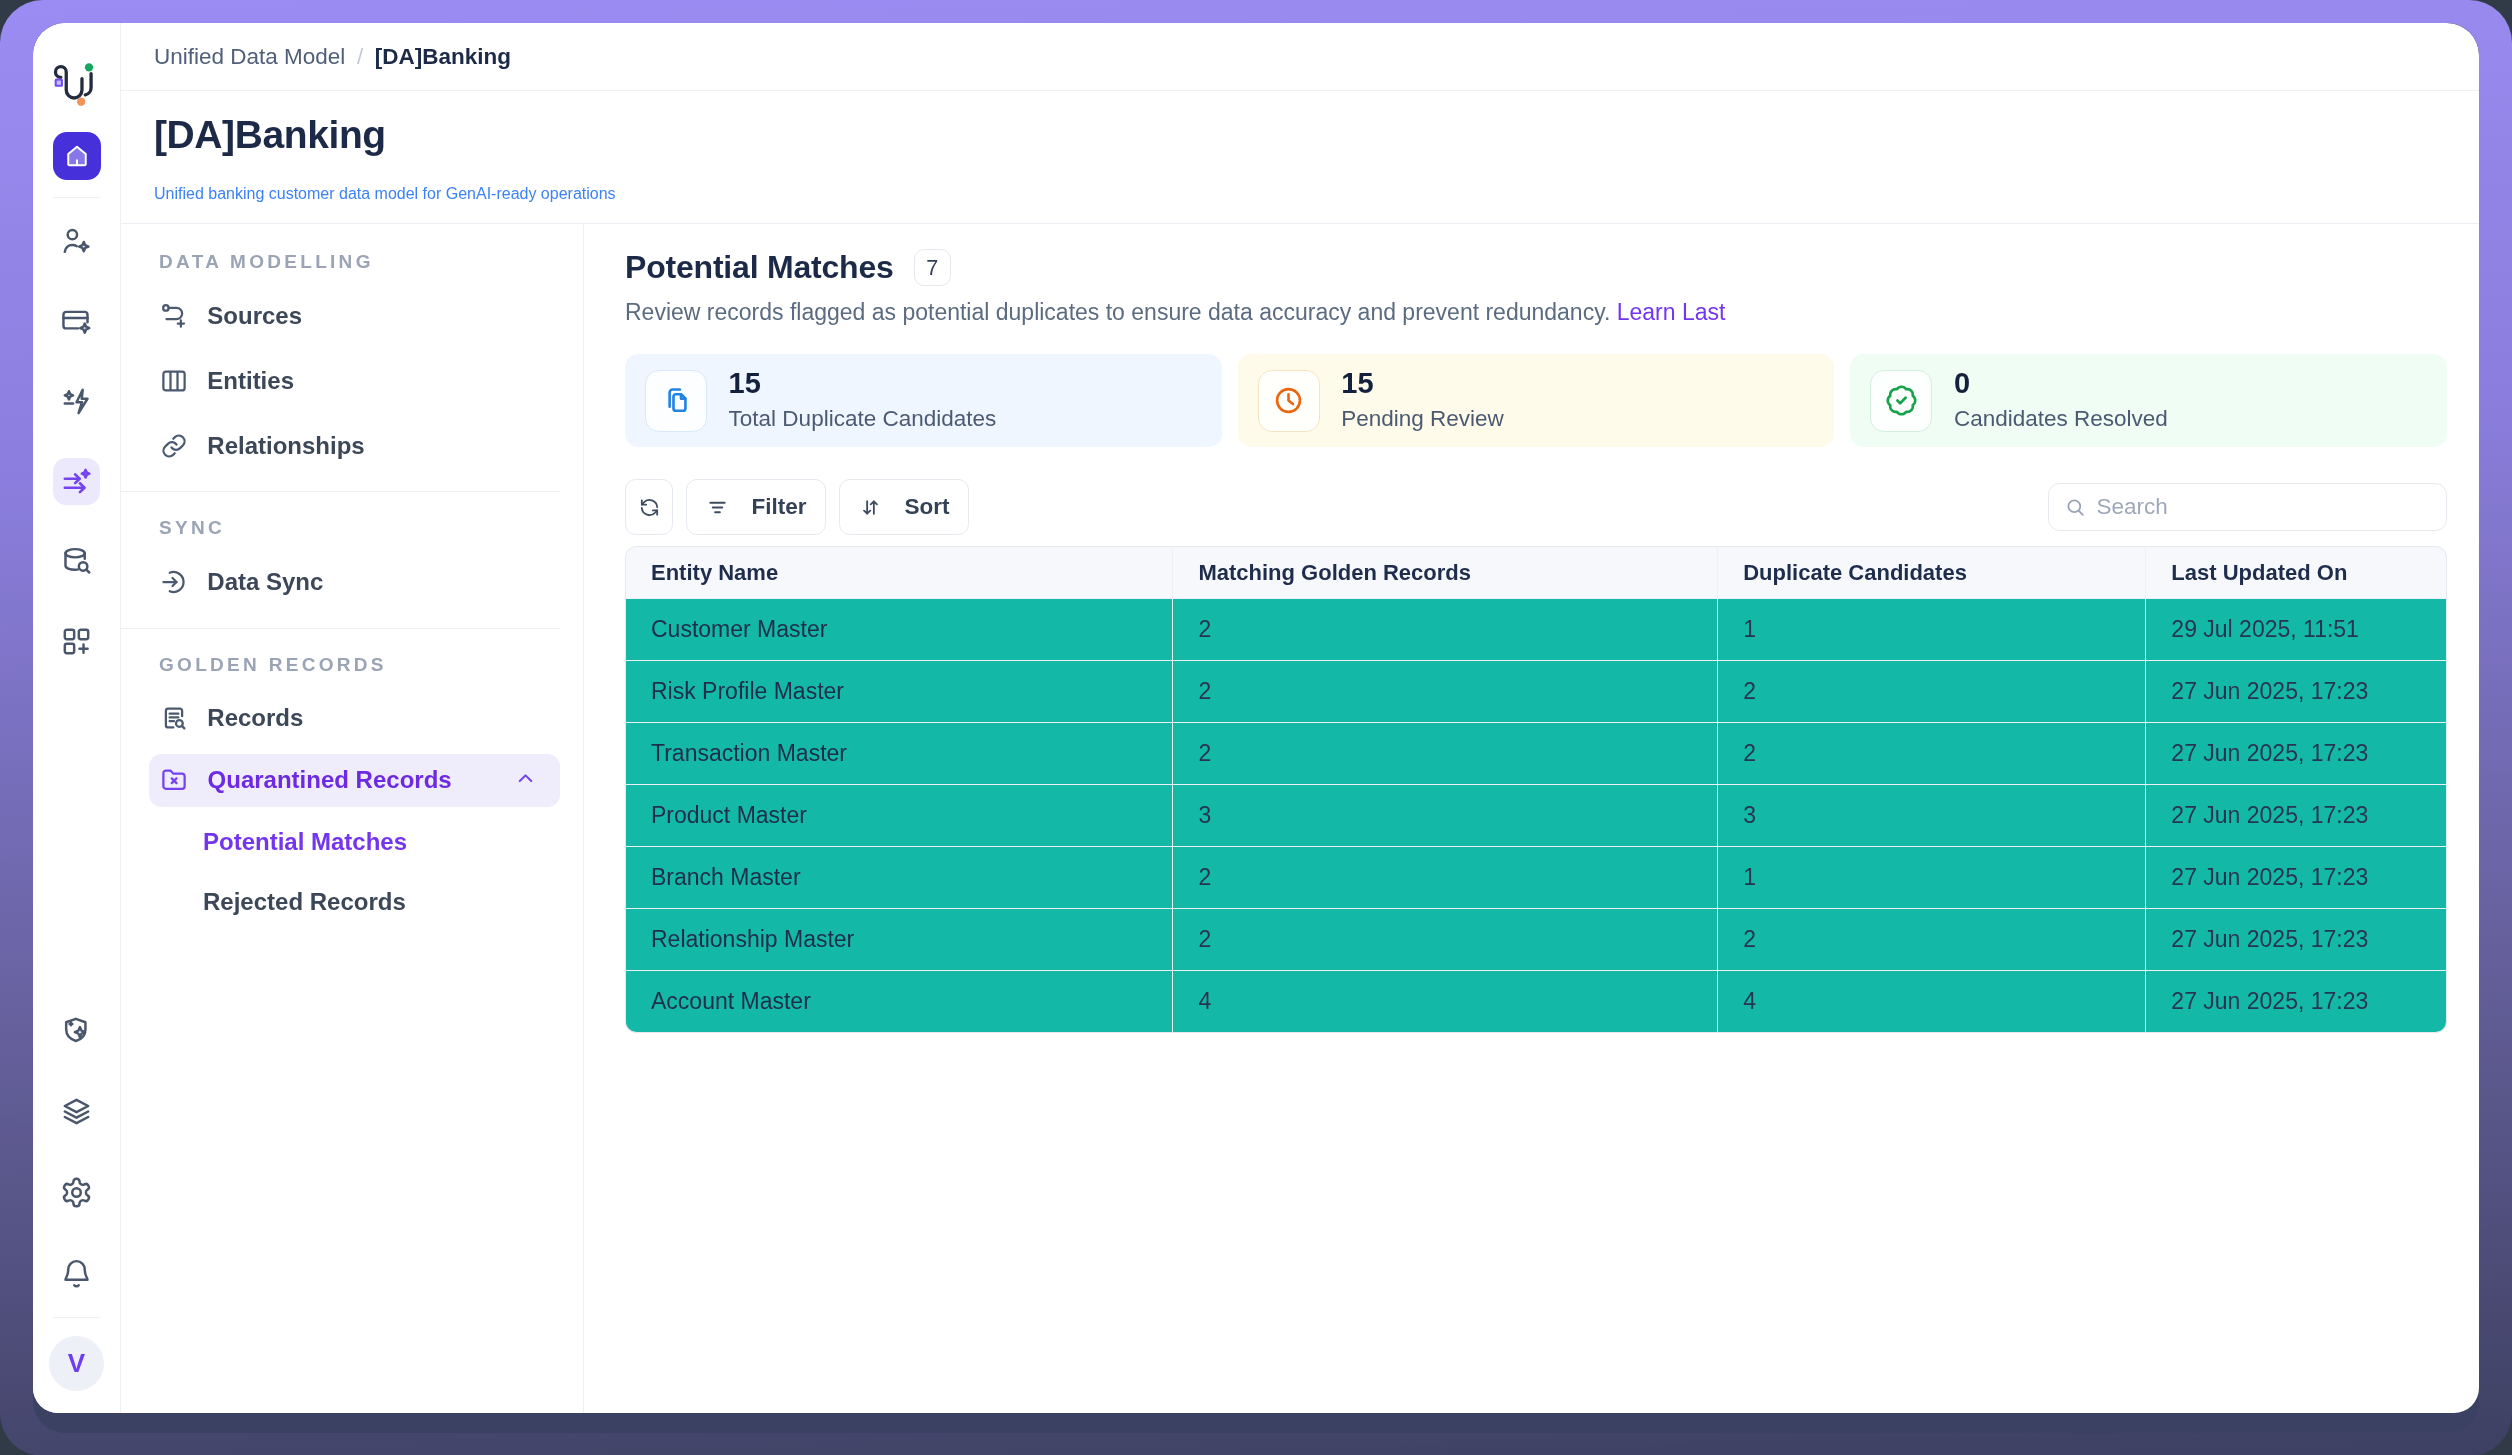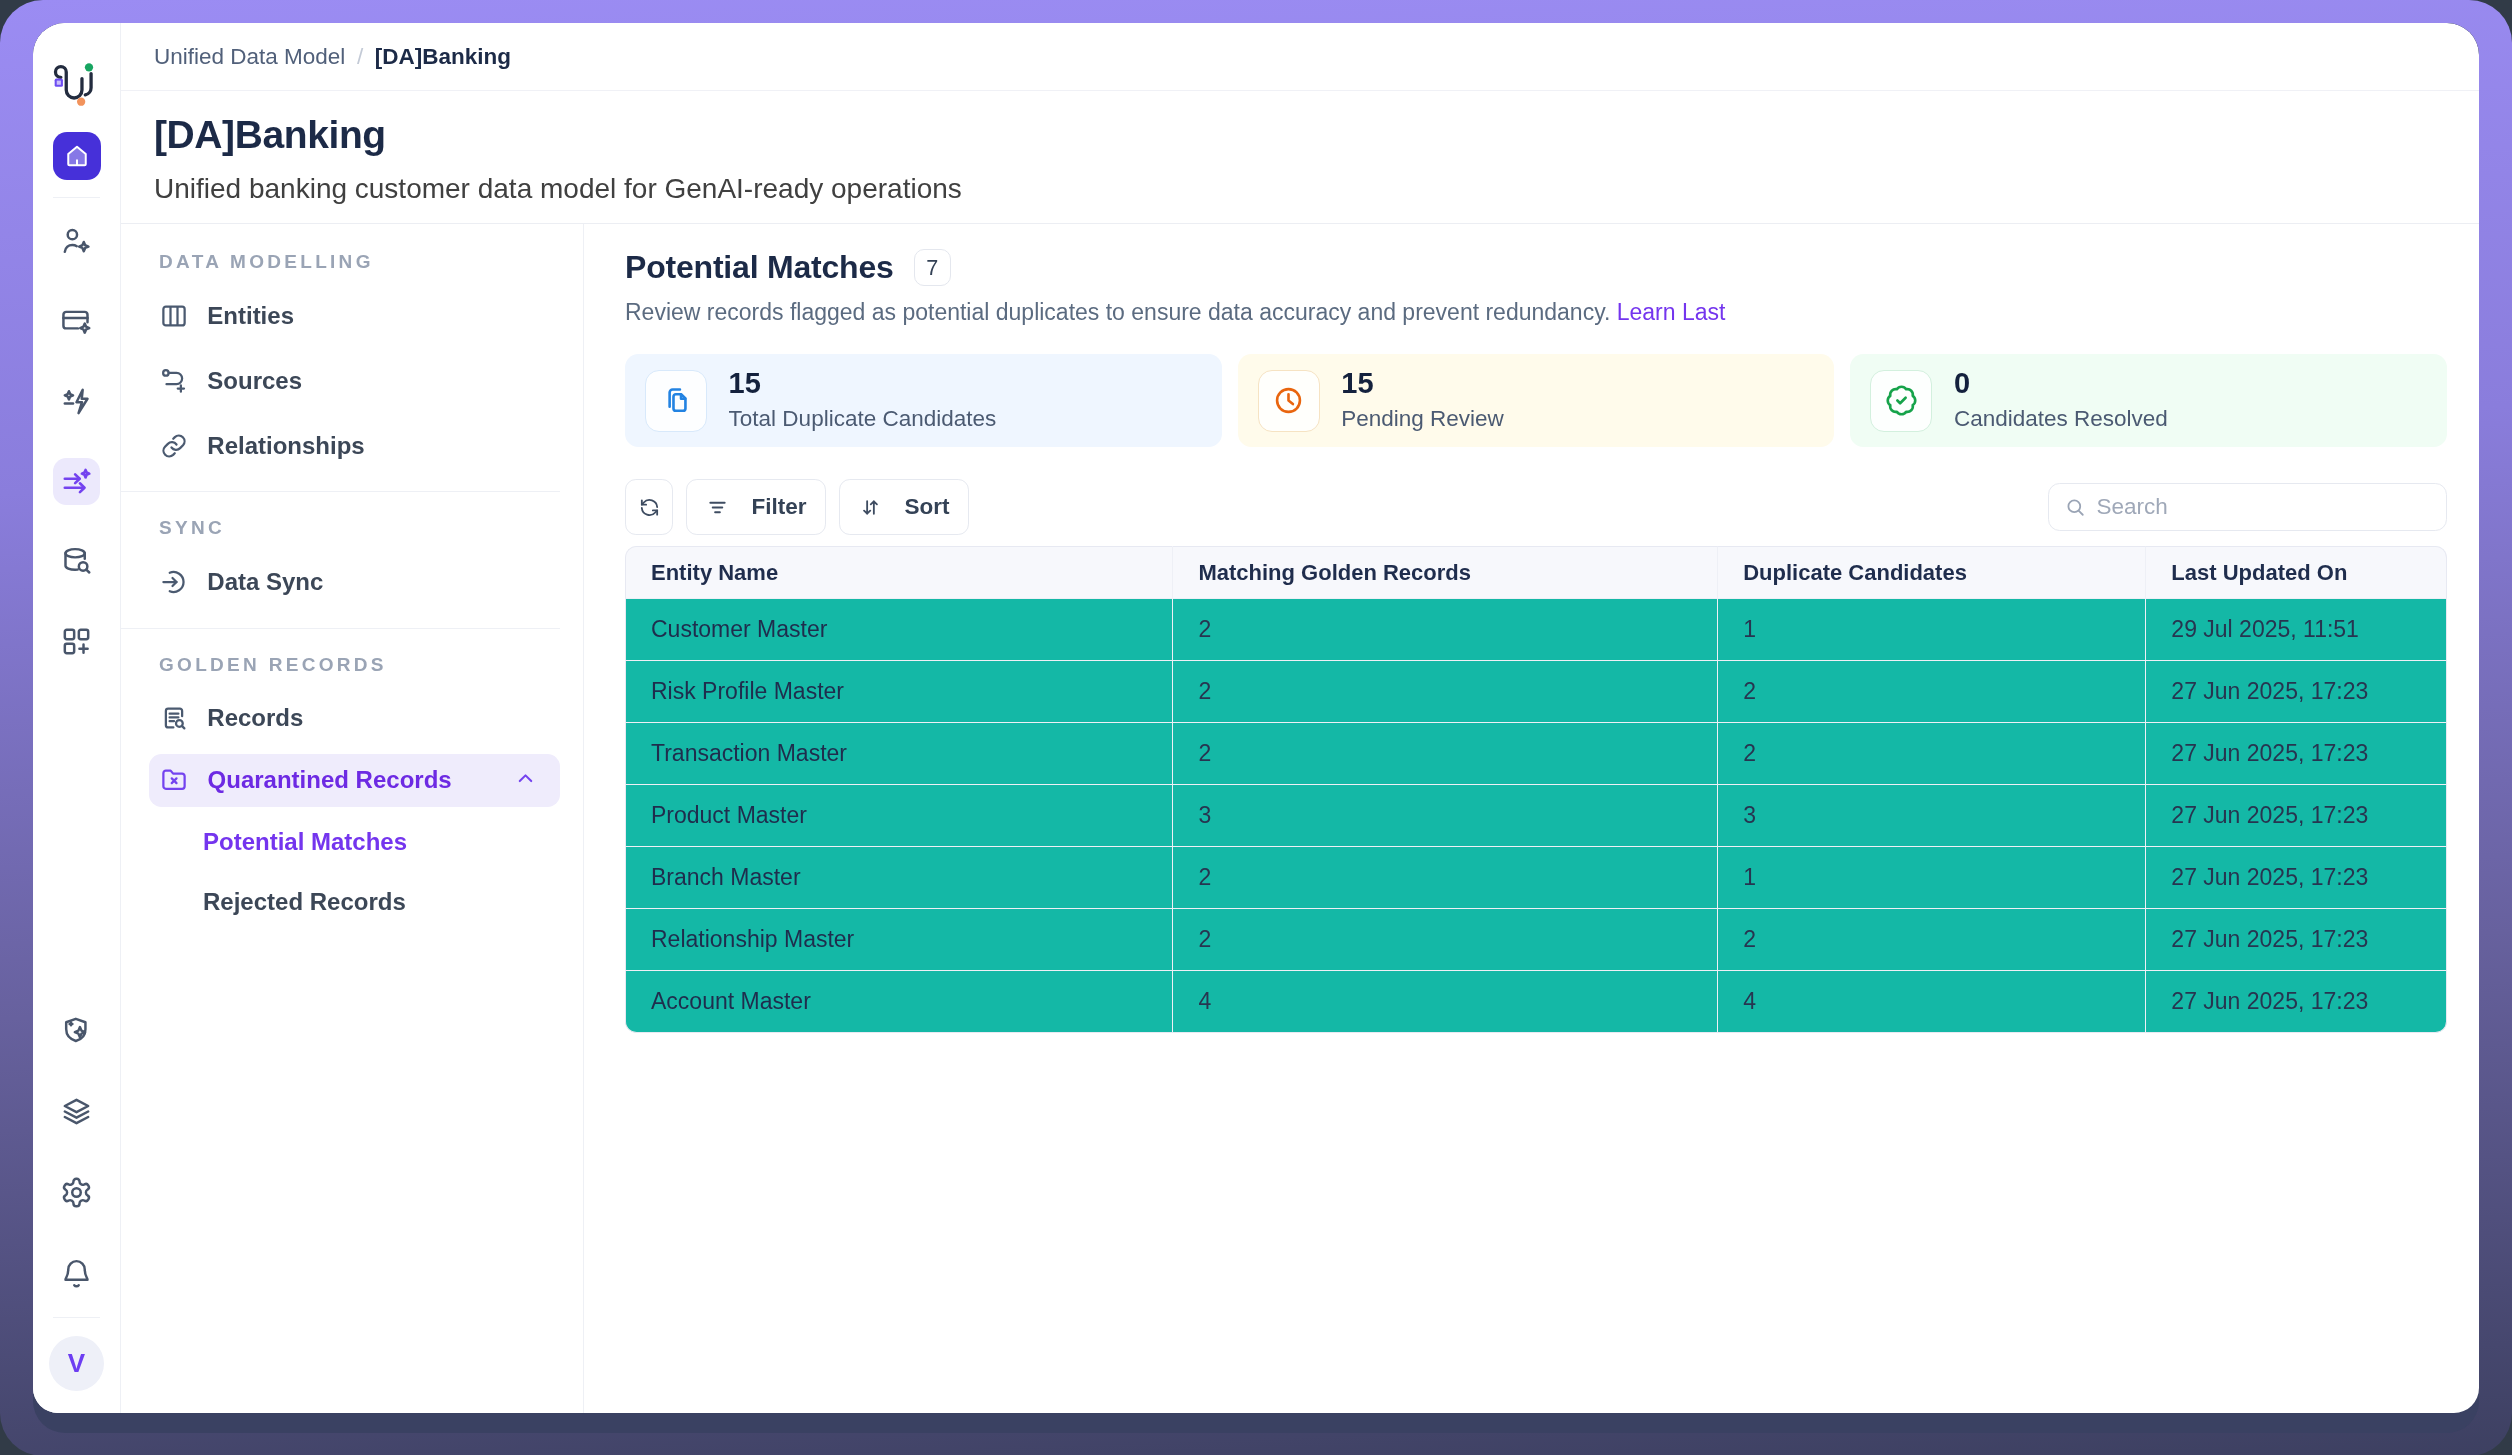--- a/index.html
+++ b/index.html
@@ -39,21 +39,21 @@
   
   .topbar { position:absolute; left:88px; right:0; top:0; height:68px;
     border-bottom:0.8px solid #f0f1f6; display:flex; align-items:center; padding-left:33px; }
   .crumb-root { font-size:22.5px; color:#51607a; cursor:pointer; }
   .crumb-sep { font-size:22.5px; color:#c3cad6; margin:0 11.6px; }
   .crumb-cur { font-size:22.5px; color:#1c2a47; font-weight:700; }
 
   .pagehead { position:absolute; left:88px; right:0; top:68px; height:133px;
     border-bottom:0.8px solid #eceef3; padding:21.6px 0 0 33px; }
   .pagehead h1 { font-size:39px; font-weight:700; color:#1c2a47; letter-spacing:-0.4px; }
-  .pagehead .sub { font-size:28px; color:#404040; margin-top:16px; }
+  .pagehead .sub { font-size:16px; color:#3b82f6; margin-top:28px; }
 
   
   .sidenav { position:absolute; left:88px; top:201px; bottom:0; width:463px;
     border-right:0.8px solid #eef0f5; padding-top:27px; }
   .nav-label { font-size:19px; font-weight:700; letter-spacing:3.3px; color:#9aa4b5;
     margin:0 0 10px 38px; }
   .nav-item { height:65px; display:flex; align-items:center; gap:18.3px; padding-left:38px;
     font-size:24px; font-weight:600; color:#3c4757; cursor:pointer; }
   .nav-item svg { width:30px; height:30px; color:#4b5a70; flex:0 0 auto; }
   .nav-div { border-top:0.8px solid #eef0f5; margin:13.3px 23px 25px 0; }
@@ -237,34 +237,34 @@
 
     <div class="pagehead">
       <h1>[DA]Banking</h1>
       <div class="sub">Unified banking customer data model for GenAI-ready operations</div>
     </div>
 
     <div class="sidenav">
       <div class="nav-label">DATA MODELLING</div>
 
       <div class="nav-item">
+        <svg viewBox="0 0 24 24" fill="none" stroke="currentColor" stroke-width="1.8" stroke-linecap="round" stroke-linejoin="round">
+          <circle cx="5.5" cy="5.5" r="2.2"></circle>
+          <path d="M7.7 5.5h6.3a4.5 4.5 0 0 1 0 9H6"></path>
+          <path d="M17.5 15.5v5M15 18h5"></path>
+        </svg>
+        <span>Sources</span>
+      </div>
+
+      <div class="nav-item">
         <svg viewBox="0 0 24 24" fill="none" stroke="currentColor" stroke-width="1.8" stroke-linejoin="round">
           <rect x="3.5" y="4.5" width="17" height="15" rx="2"></rect>
           <path d="M9.2 4.5v15M14.8 4.5v15"></path>
         </svg>
         <span>Entities</span>
-      </div>
-
-      <div class="nav-item">
-        <svg viewBox="0 0 24 24" fill="none" stroke="currentColor" stroke-width="1.8" stroke-linecap="round" stroke-linejoin="round">
-          <circle cx="5.5" cy="5.5" r="2.2"></circle>
-          <path d="M7.7 5.5h6.3a4.5 4.5 0 0 1 0 9H6"></path>
-          <path d="M17.5 15.5v5M15 18h5"></path>
-        </svg>
-        <span>Sources</span>
       </div>
 
       <div class="nav-item">
         <svg viewBox="0 0 24 24" fill="none" stroke="currentColor" stroke-width="1.8" stroke-linecap="round" stroke-linejoin="round">
           <path d="M10 13.2a4.6 4.6 0 0 0 6.9.5l2.3-2.3a4.6 4.6 0 0 0-6.5-6.5l-1.3 1.3"></path>
           <path d="M14 10.8a4.6 4.6 0 0 0-6.9-.5l-2.3 2.3a4.6 4.6 0 0 0 6.5 6.5l1.3-1.3"></path>
         </svg>
         <span>Relationships</span>
       </div>
 

